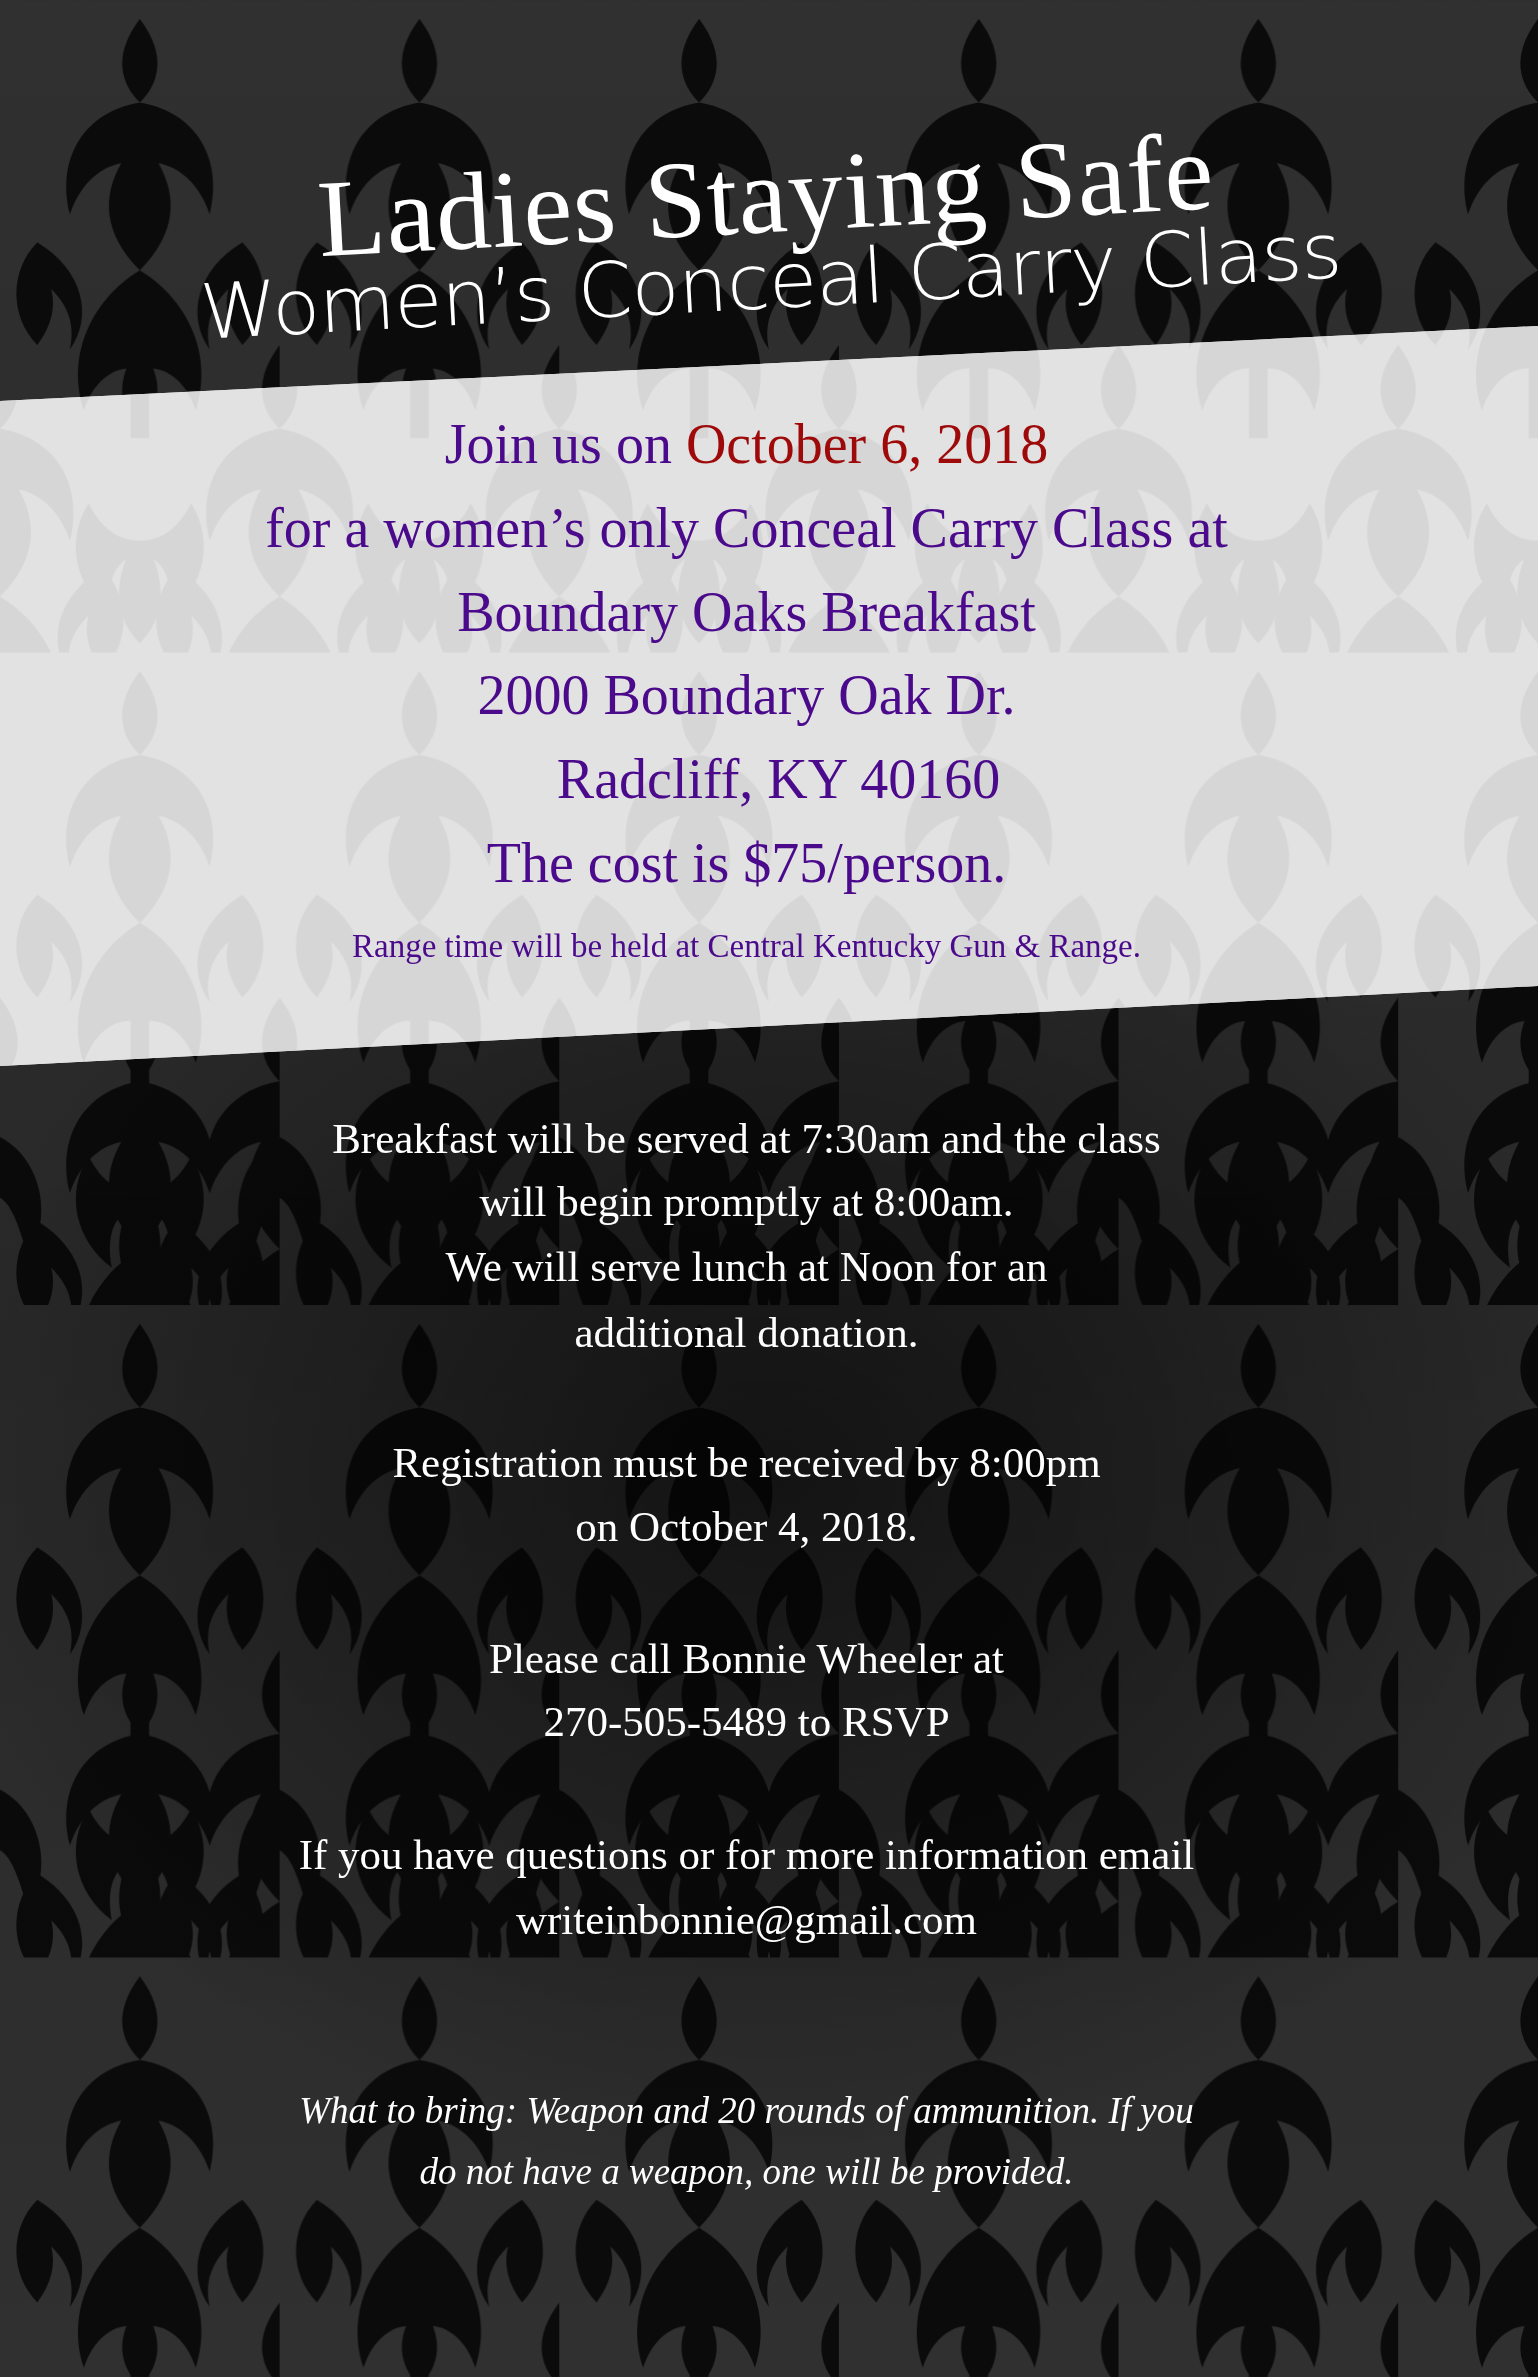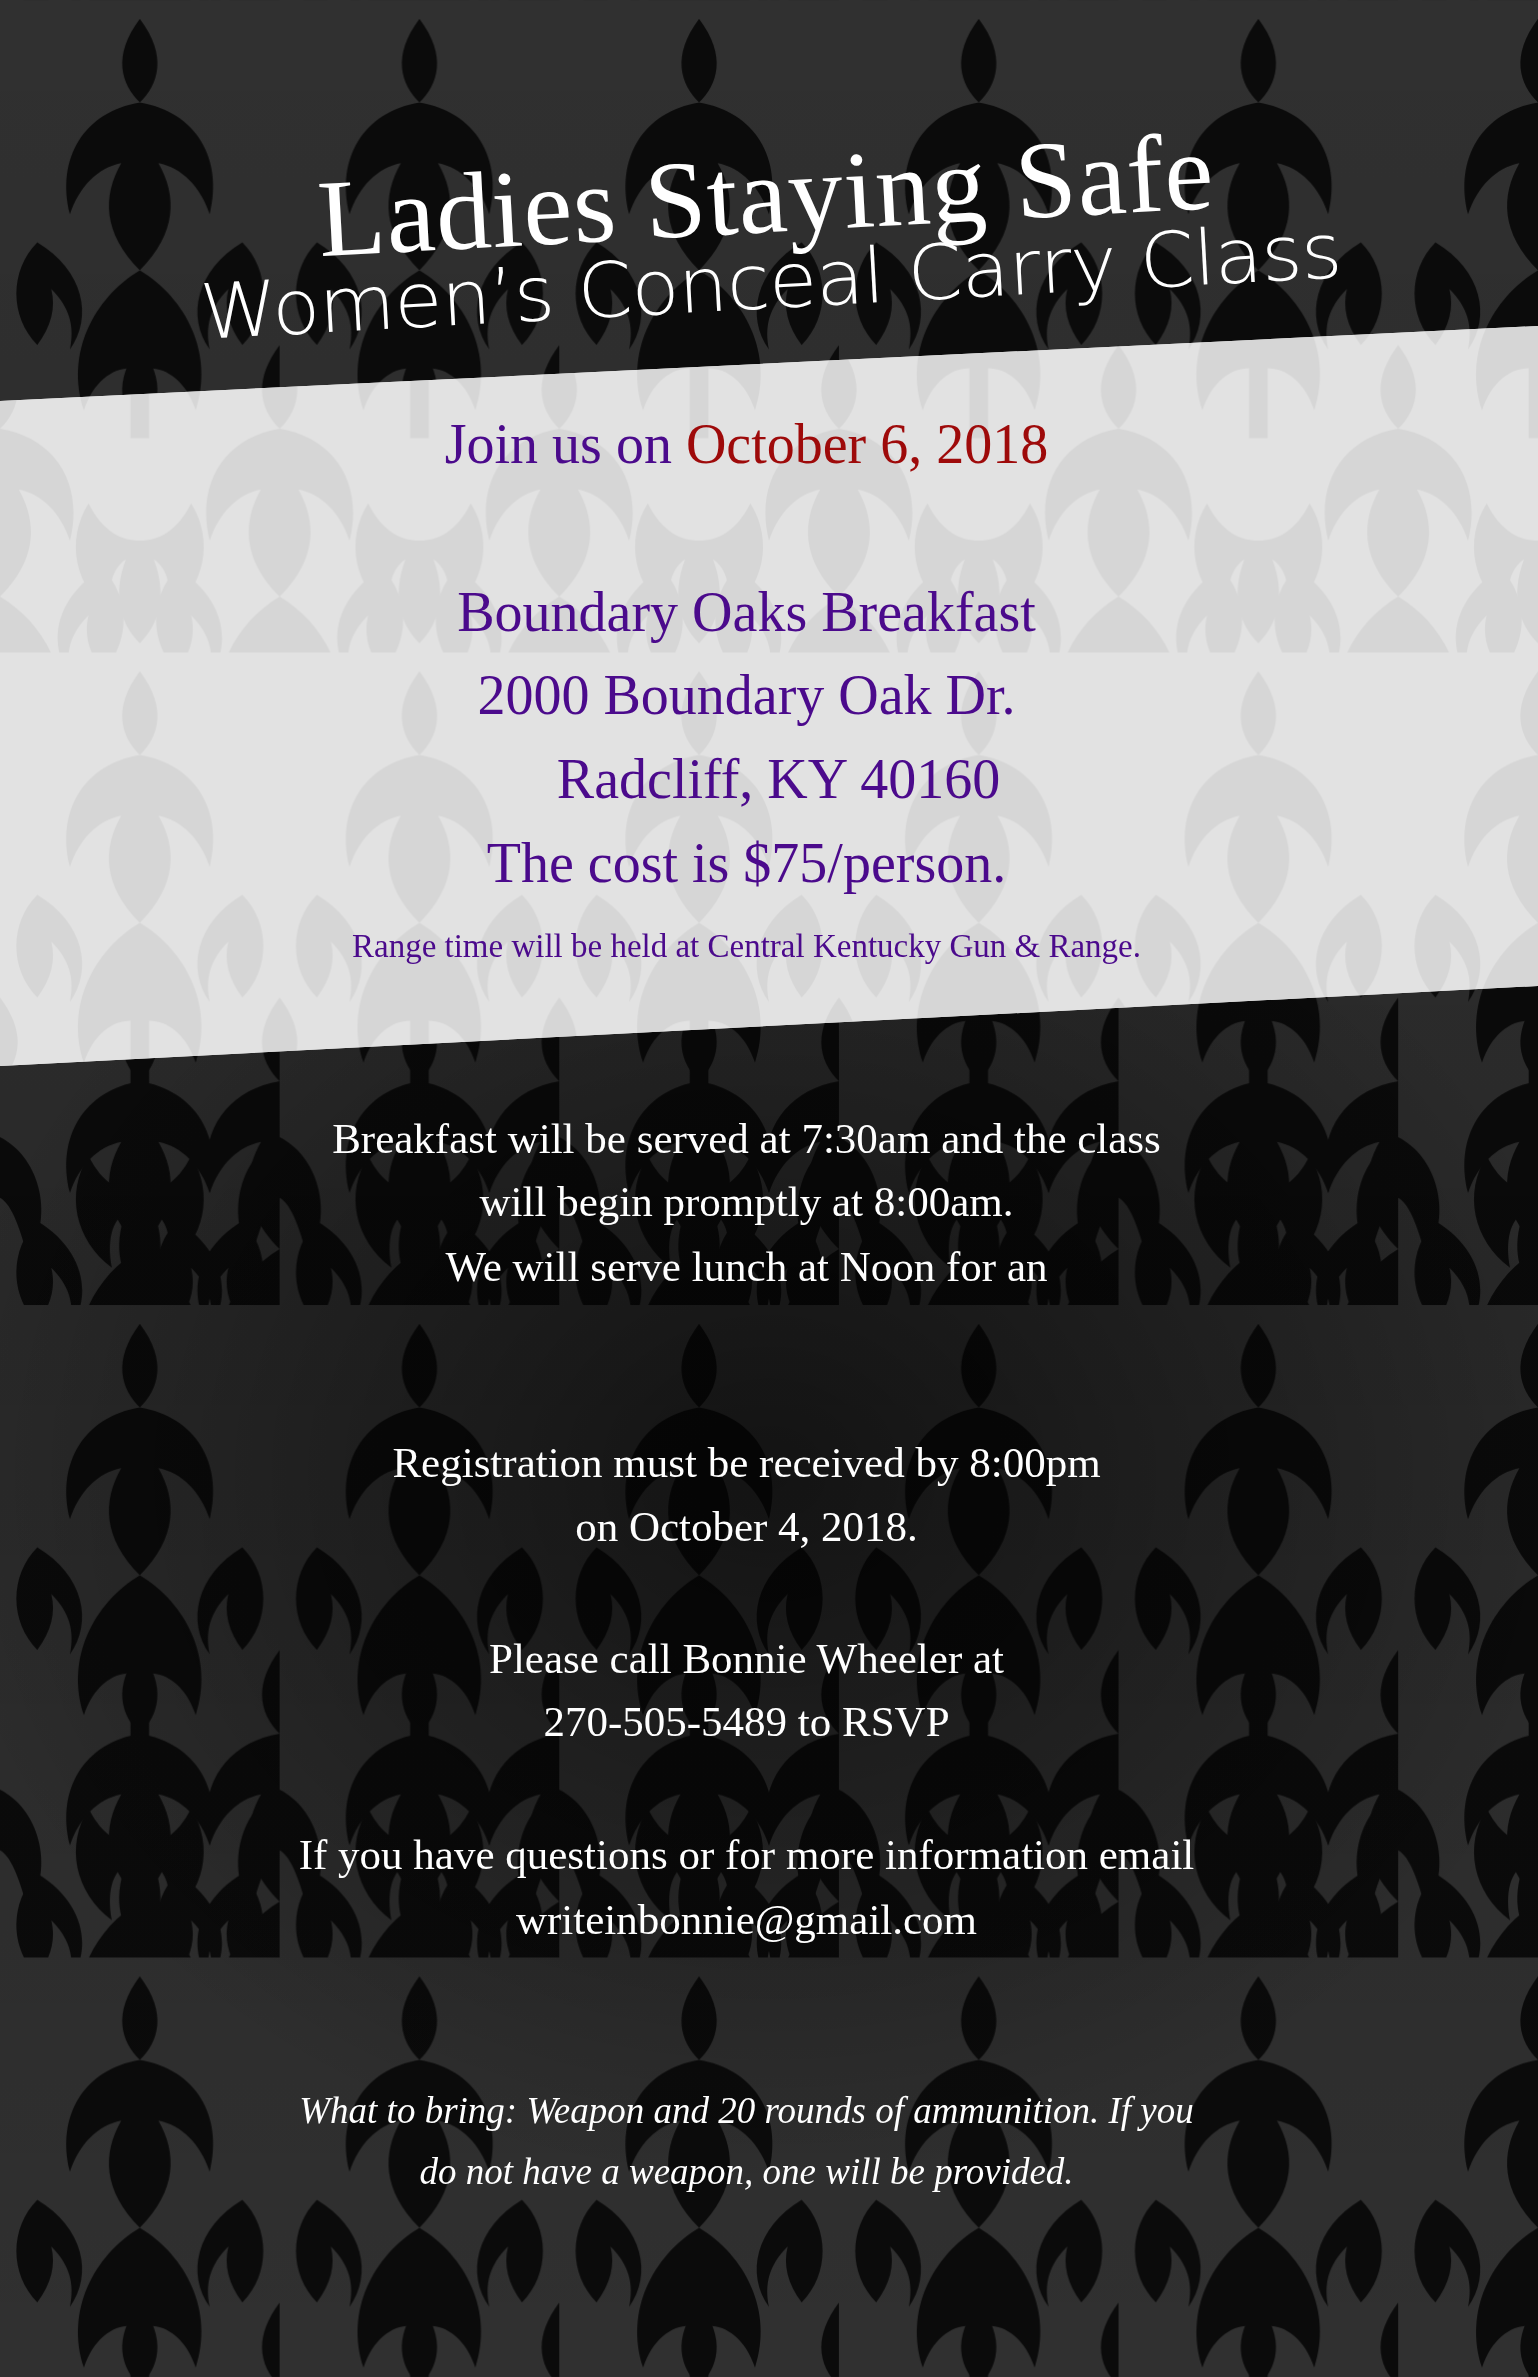--- a/index.html
+++ b/index.html
@@ -126,29 +126,31 @@
   </div>
 
   <div class="title-block">
     <div class="title">Ladies Staying Safe</div>
     <div class="subtitle">Women’s Conceal Carry Class</div>
   </div>
 
   <div class="line band-text" style="top:416px;">
     <span>Join us on </span><span class="red">October 6, 2018</span>
   </div>
+  <div class="line band-text" style="top:500px;">for a women’s only Conceal Carry Class at</div>
   <div class="line band-text" style="top:584px;">Boundary Oaks Breakfast</div>
   <div class="line band-text" style="top:667px;">2000 Boundary Oak Dr.</div>
   <div class="line band-text" style="top:751px;padding-left:32px;">Radcliff, KY 40160</div>
   <div class="line band-text" style="top:835px;">The cost is $75/person.</div>
   <div class="line band-note" style="top:930px;">Range time will be held at Central Kentucky Gun &amp; Range.</div>
 
   <div class="line dark-text" style="top:1117px;">Breakfast will be served at 7:30am and the class</div>
   <div class="line dark-text" style="top:1180px;">will begin promptly at 8:00am.</div>
   <div class="line dark-text" style="top:1245px;">We will serve lunch at Noon for an</div>
+  <div class="line dark-text" style="top:1311px;">additional donation.</div>
 
   <div class="line dark-text" style="top:1441px;">Registration must be received by 8:00pm</div>
   <div class="line dark-text" style="top:1505px;">on October 4, 2018.</div>
 
   <div class="line dark-text" style="top:1637px;">Please call Bonnie Wheeler at</div>
   <div class="line dark-text" style="top:1700px;">270-505-5489 to RSVP</div>
 
   <div class="line dark-text" style="top:1833px;">If you have questions or for more information email</div>
   <div class="line dark-text" style="top:1898px;">writeinbonnie@gmail.com</div>
 

